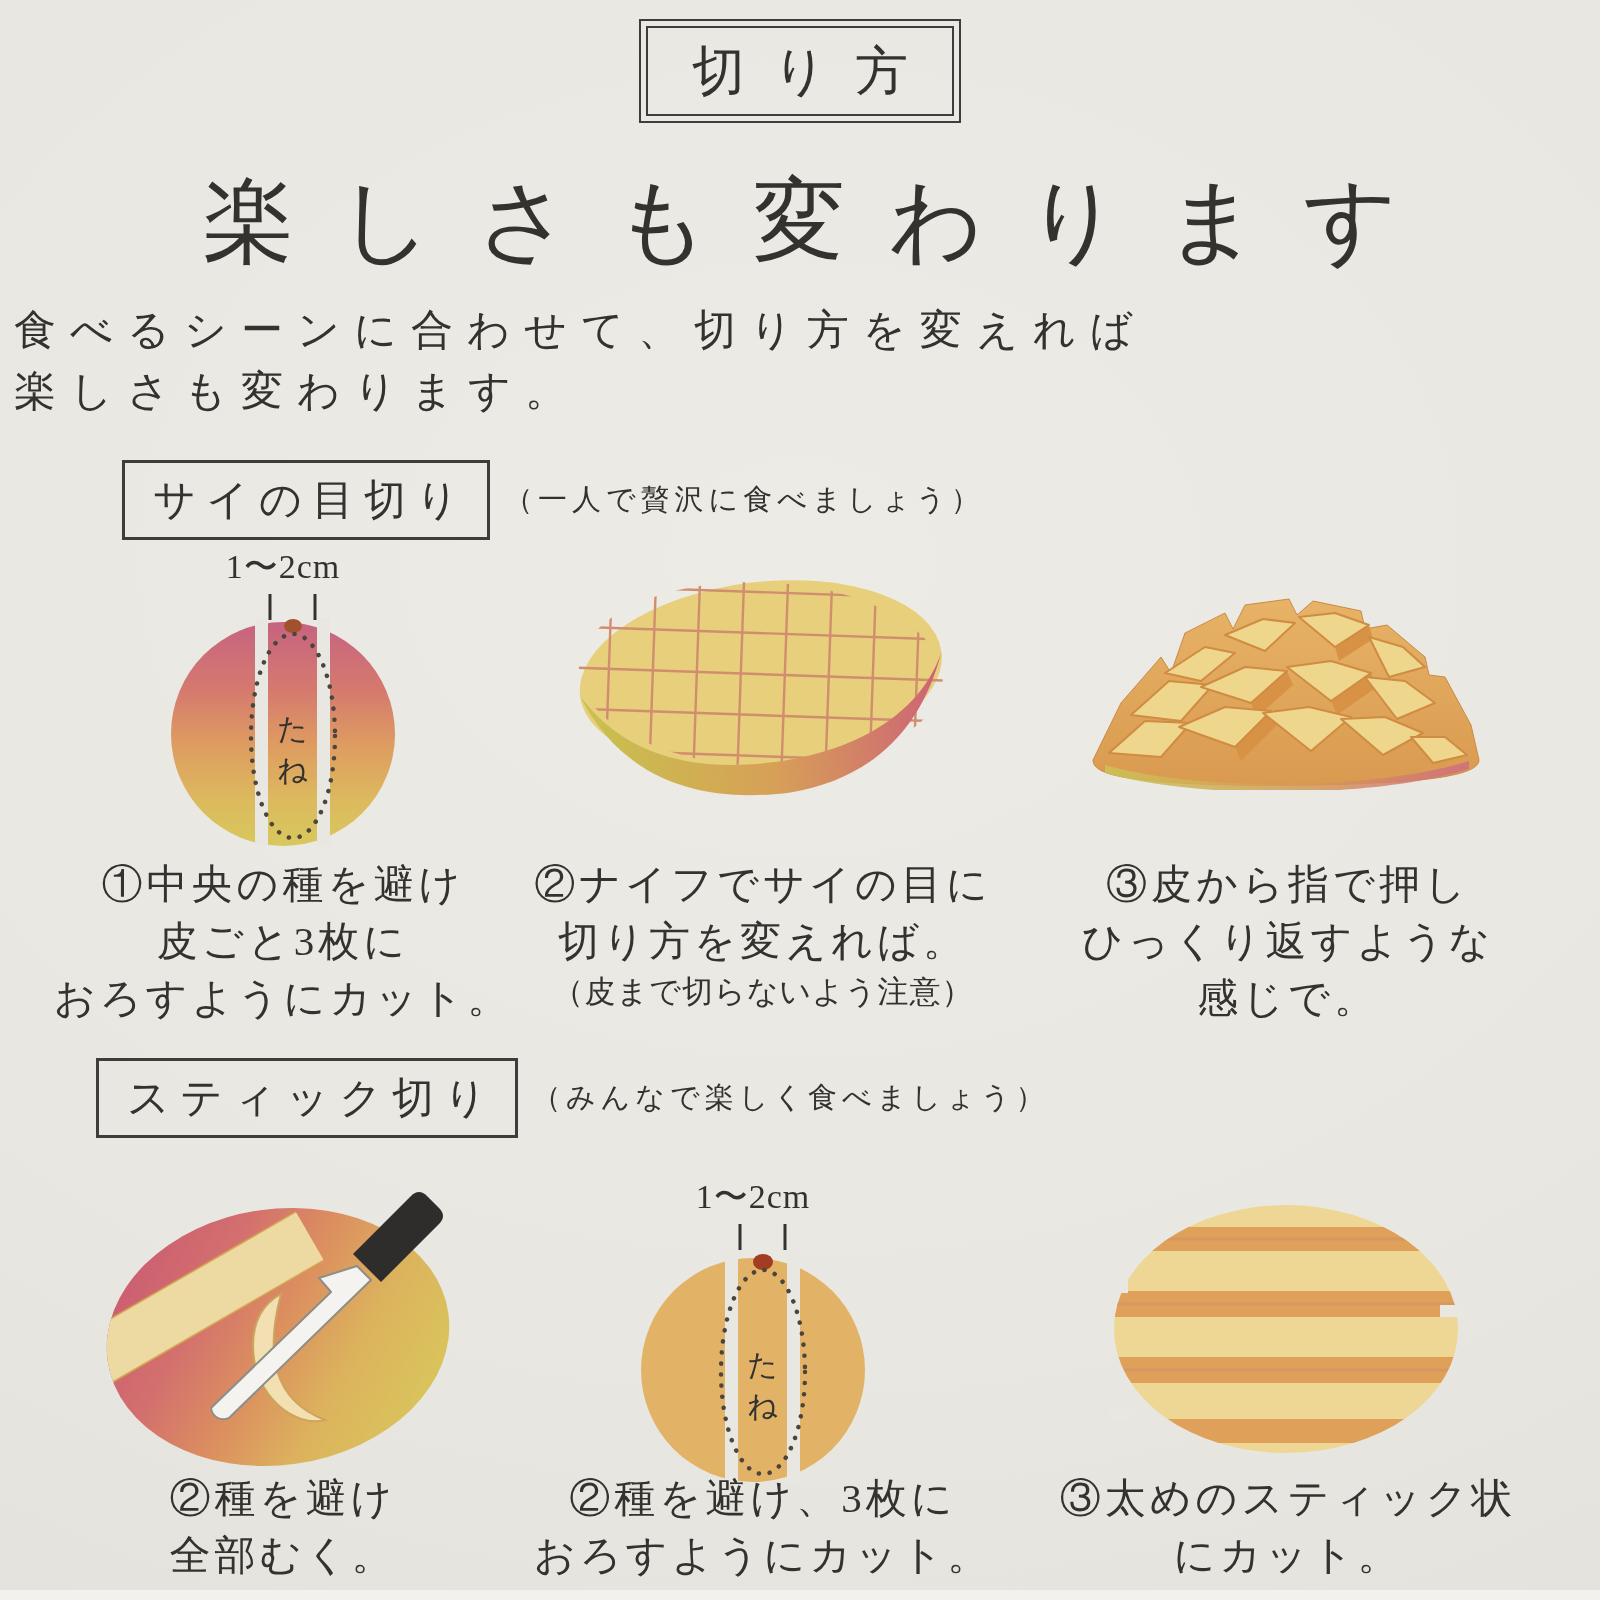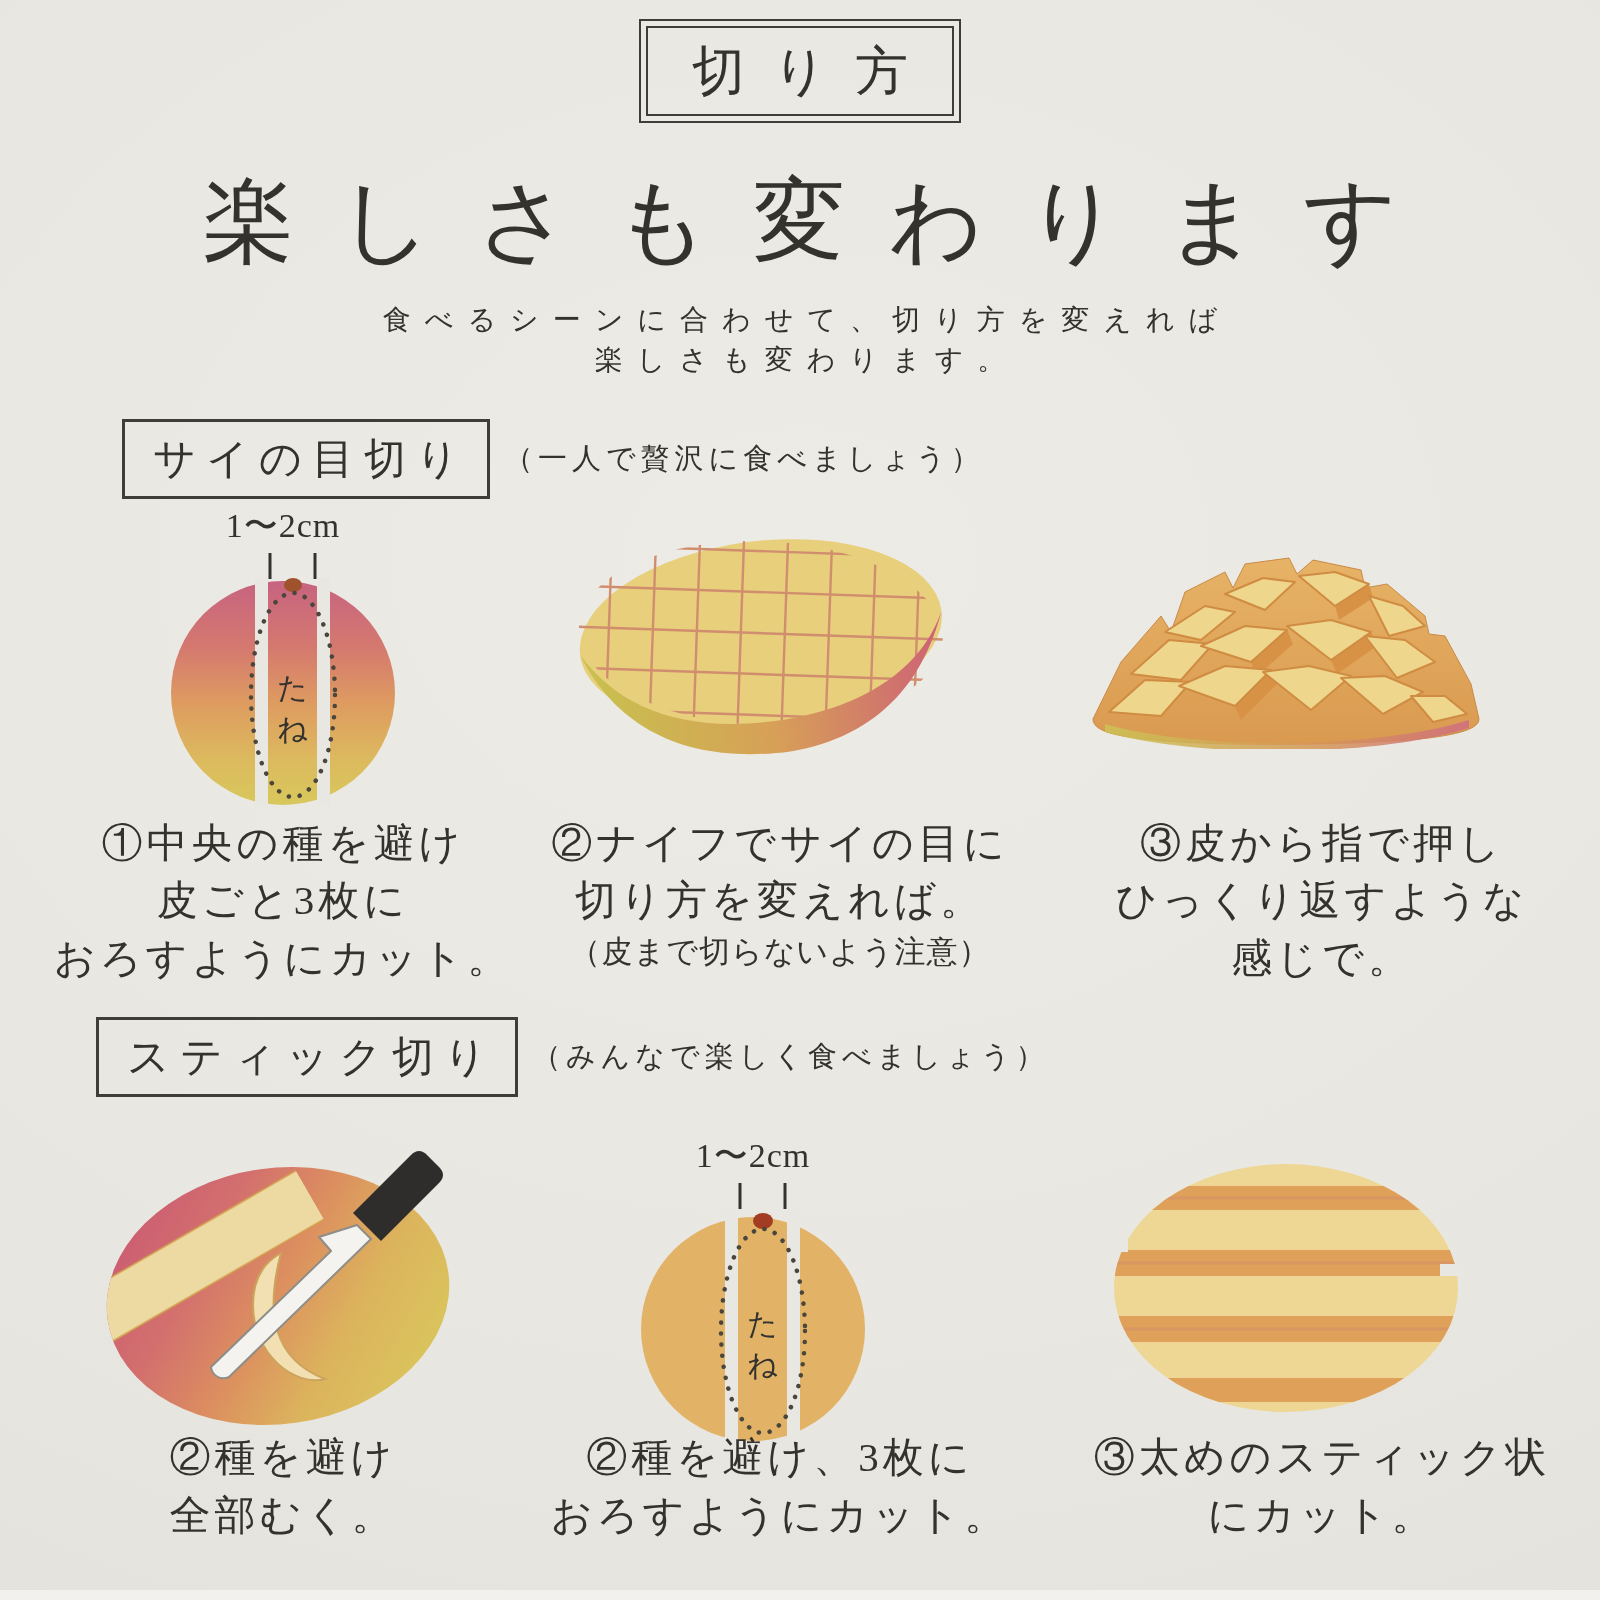--- a/index.html
+++ b/index.html
@@ -9,33 +9,33 @@
   }
   html,body{margin:0;padding:0;}
   body{font-family:"Liberation Serif","DejaVu Serif",serif;color:var(--ink);}
   .card{width:1600px;height:1600px;position:relative;overflow:hidden;
     background:radial-gradient(ellipse 120% 90% at 50% 35%, #edebe6 0%, var(--background) 55%, #e2e0da 100%);}
   .title-box{width:fit-content;margin:26px auto 0;border:2px solid var(--box-border);
     outline:2px solid var(--box-border);outline-offset:5px;
     padding:10px 16px 10px 44px;font-size:53px;letter-spacing:28px;line-height:1.25;}
   .main-title{text-align:center;font-size:92px;font-weight:400;letter-spacing:44px;
     padding-left:44px;margin:46px 0 0 0;line-height:1.3;}
-  .subtitle{text-align:center;font-size:28px;letter-spacing:14px;padding-left:14px;
+  .subtitle{font-size:42px;letter-spacing:14px;padding-left:14px;
     margin-top:18px;line-height:1.45;}
   .section-head{display:flex;align-items:center;margin:38px 0 0 122px;}
   .section-head.stick{margin-left:96px;margin-top:30px;}
   .section-label{border:3px solid var(--box-border);padding:9px 18px 9px 28px;
     font-size:42px;letter-spacing:10px;background:transparent;}
   .section-note{font-size:29px;letter-spacing:5px;margin-left:14px;}
   .fig-row,.caption-row{display:grid;grid-template-columns:470px 490px 560px;padding-left:48px;}
   .fig-row{align-items:end;margin-top:4px;}
   .fig-row.r1{height:302px;}
   .fig-row.r2{height:318px;}
   .fig-cell{display:flex;justify-content:center;align-items:flex-start;}
-  .caption-row{margin-top:10px;gap:17px;}
+  .caption-row{margin-top:10px;}
   .caption{text-align:center;font-size:41px;line-height:1.4;letter-spacing:4px;}
   .cap-small{font-size:31px;letter-spacing:1px;}
   .fig text{font-family:"Liberation Serif","DejaVu Serif",serif;fill:var(--ink);}
   .vtext{writing-mode:vertical-rl;text-orientation:upright;letter-spacing:8px;}
   .bottom-edge{position:absolute;left:0;bottom:0;width:100%;height:10px;background:#f2f1ee;}
   .mb18{margin-bottom:34px;} .mb30{margin-bottom:56px;} .mb10{margin-bottom:16px;}
   .ml20{margin-left:20px;}
 </style>
 </head>
 <body>

